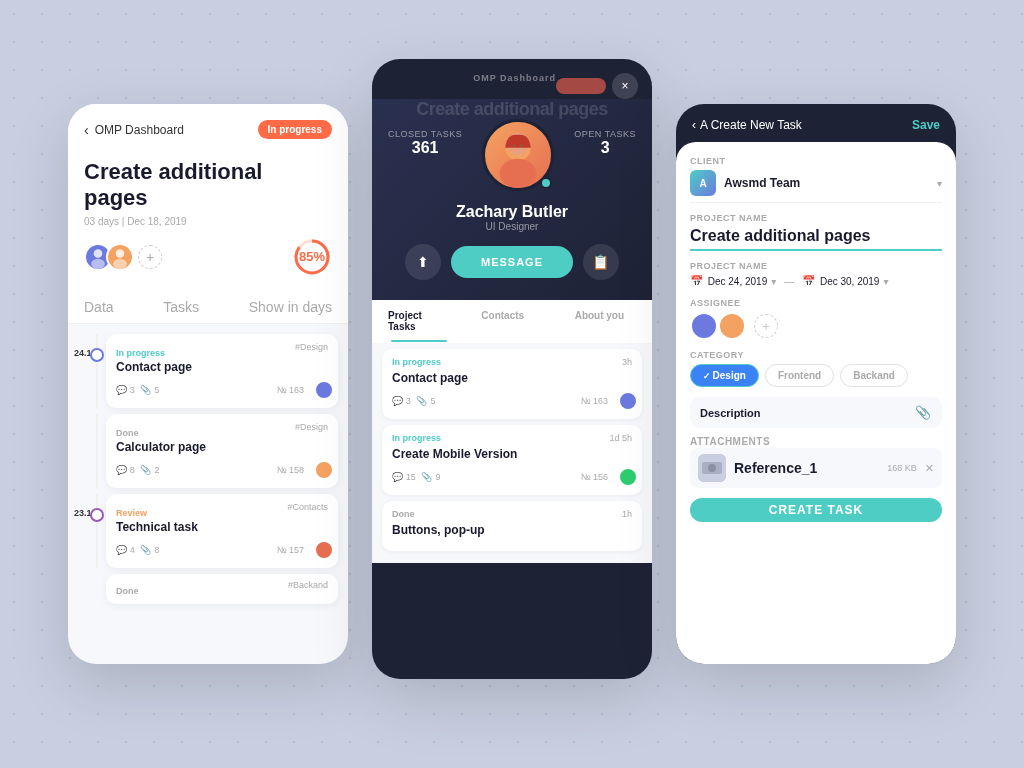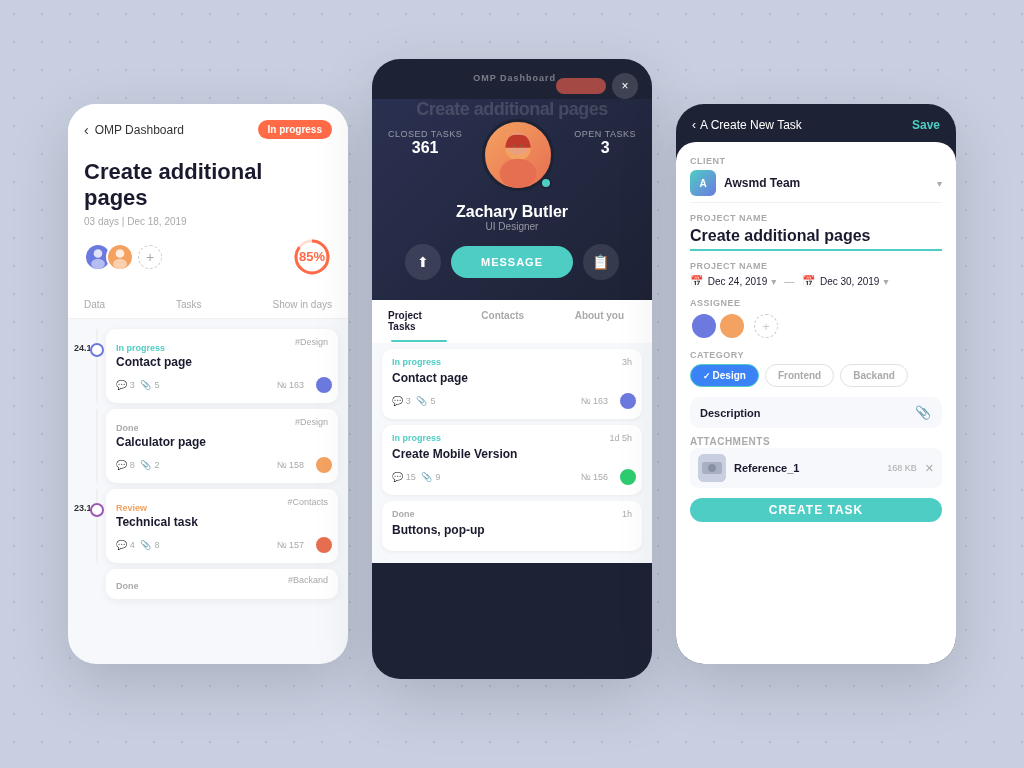--- a/index.html
+++ b/index.html
@@ -166,21 +166,21 @@
     .task-list-header {
       display: flex;
       align-items: center;
       justify-content: space-between;
       padding: 8px 16px;
       background: #fff;
       border-bottom: 1px solid #f0f0f0;
     }
 
     .task-list-header span {
-      font-size: 10px;
+      font-size: 14px;
       color: #aaa;
       font-weight: 500;
     }
 
     .show-days {
       font-size: 10px;
       color: #aaa;
       cursor: pointer;
     }
 
@@ -717,21 +717,21 @@
 
     .attach-thumb {
       width: 28px;
       height: 28px;
       border-radius: 6px;
       background: linear-gradient(135deg, #c8cfe0, #aab0c4);
       overflow: hidden;
     }
 
     .attach-name {
-      font-size: 11px;
+      font-size: 14px;
       font-weight: 600;
       color: #1a1a2e;
       flex: 1;
     }
 
     .attach-size {
       font-size: 9px;
       color: #aaa;
     }
 

